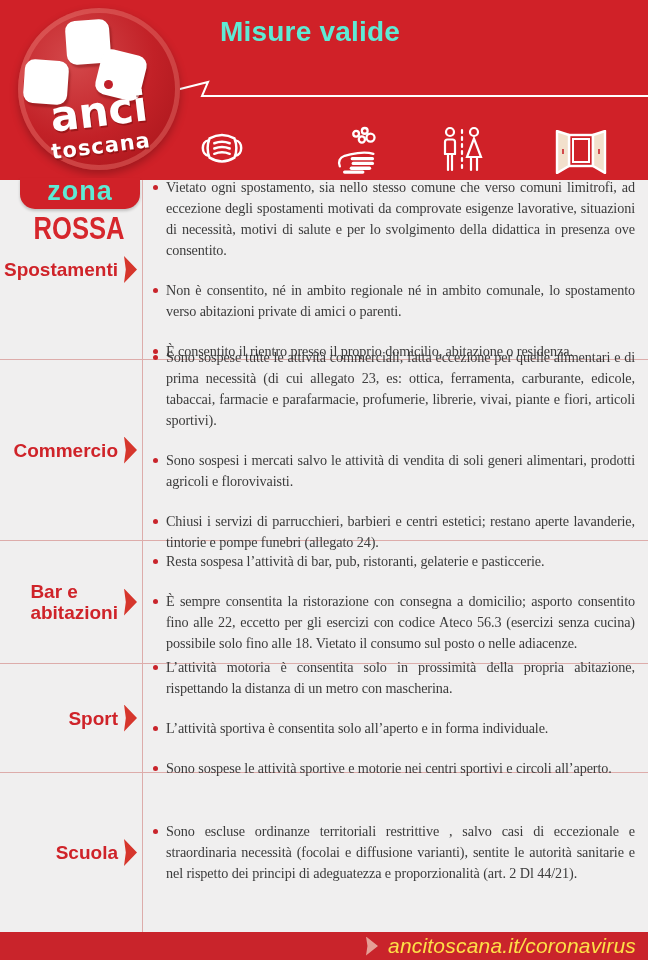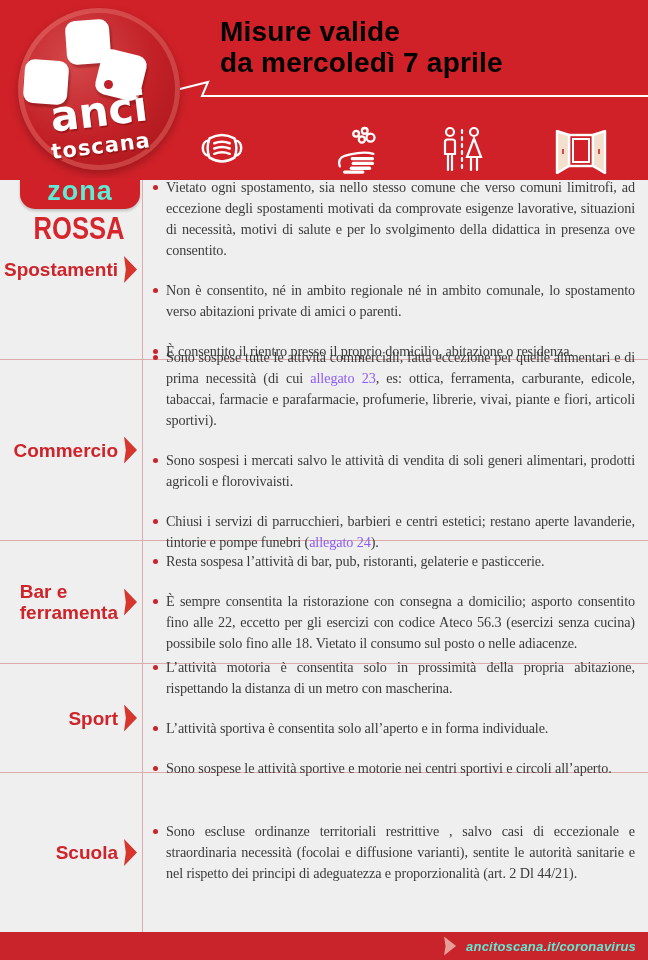--- a/index.html
+++ b/index.html
@@ -4,21 +4,21 @@
 <style>
   html,body{margin:0;padding:0;background:#888;}
   .poster{
     position:relative;width:648px;height:960px;margin:0 auto;
     background:#f0efef;overflow:hidden;
     font-family:"Liberation Sans",sans-serif;
     -webkit-font-smoothing:antialiased;
   }
   
   .header{position:absolute;left:0;top:0;width:648px;height:180px;background:#d02128;}
-  .title{position:absolute;left:220px;top:16px;color:#000000;font-weight:bold;
+  .title{position:absolute;left:220px;top:16px;color:#5eead4;font-weight:bold;
          font-size:28px;line-height:31px;letter-spacing:.2px;}
   .tail-line{position:absolute;left:0;top:0;width:648px;height:180px;pointer-events:none;}
   
   .logo{position:absolute;left:18px;top:8px;width:162px;height:162px;border-radius:50%;
         background:radial-gradient(circle at 35% 32%, #d4494b 0%, #c22127 52%, #a31419 100%);
         box-shadow:0 4px 8px rgba(0,0,0,.25), inset 0 0 0 5px rgba(240,130,120,.38);}
   .sq{position:absolute;background:#fff;border-radius:10px;box-shadow:2px 3px 2px rgba(100,10,10,.35);}
   .sq1{left:48px;top:12px;width:44px;height:44px;transform:rotate(-4deg);}
   .sq2{left:6px;top:52px;width:44px;height:44px;transform:rotate(4deg);}
   .sq3{left:80px;top:44px;width:46px;height:46px;transform:rotate(14deg);}
@@ -53,41 +53,40 @@
   .label-arrow{width:13px;height:27px;margin-left:6px;flex:0 0 auto;background:#d6362c;
                clip-path:polygon(0 0,100% 50%,0 100%,14% 50%);}
   .content-cell{flex:1;display:flex;flex-direction:column;justify-content:center;
                 padding:4px 13px 4px 10px;box-sizing:border-box;font-family:Liberation Serif, serif;}
   ul.bullets{margin:0;padding:0;list-style:none;}
   ul.bullets li{position:relative;padding-left:13px;color:#3b3b3b;font-size:14.2px;
                 line-height:21px;text-align:justify;letter-spacing:-.1px;}
   ul.bullets li + li{margin-top:19px;}
   ul.bullets li::before{content:"";position:absolute;left:0;top:8px;width:5px;height:5px;
                 border-radius:50%;background:#c9242b;}
-  .link{color:#8b5cf6;cursor:pointer;}
+  .link{color:#404040;cursor:pointer;}
   
   .footer{position:absolute;left:0;bottom:0;width:648px;height:28px;background:#c9242b;
           display:flex;align-items:center;justify-content:flex-end;padding-right:12px;box-sizing:border-box;}
   .footer-arrow{width:12px;height:19px;background:#e59f96;margin-right:10px;
                 clip-path:polygon(0 0,100% 50%,0 100%,12% 50%);}
-  .footer-url{color:#5eead4;font-style:italic;font-weight:bold;font-size:13px;letter-spacing:.2px;}
+  .footer-url{color:#fde047;font-style:italic;font-weight:normal;font-size:21px;letter-spacing:.2px;}
 </style>
 </head>
 <body>
 
 <div class="poster">
 
   <div class="header">
     <svg class="tail-line" viewBox="0 0 648 180">
       <polyline points="152,96 208,82 202,96 648,96" fill="none" stroke="#ffffff" stroke-width="2" stroke-linejoin="miter"></polyline>
     </svg>
 
     <div class="title">
       <div>Misure valide</div>
-      <div>da mercoledì 7 aprile</div>
     </div>
 
     <div class="logo">
       <div class="sq sq1"></div>
       <div class="sq sq2"></div>
       <div class="sq sq3"></div>
       <div class="sq-dot"></div>
       <div class="logo-anci">anci</div>
       <div class="logo-toscana">toscana</div>
     </div>
@@ -174,21 +173,21 @@
             <li><span>Sono sospese tutte le attività commerciali, fatta eccezione per quelle alimentari e di prima necessità (di cui </span><span class="link">allegato 23</span><span>, es: ottica, ferramenta, carburante, edicole, tabaccai, farmacie e parafarmacie, profumerie, librerie, vivai, piante e fiori, articoli sportivi).</span></li>
             <li><span>Sono sospesi i mercati salvo le attività di vendita di soli generi alimentari, prodotti agricoli e florovivaisti.</span></li>
             <li><span>Chiusi i servizi di parrucchieri, barbieri e centri estetici; restano aperte lavanderie, tintorie e pompe funebri (</span><span class="link">allegato 24</span><span>).</span></li>
           </ul>
         </div>
       </div>
       <div class="section-row">
         <div class="label-cell">
           <div class="label-wrap">
             <div>Bar e</div>
-            <div>ferramenta</div>
+            <div>abitazioni</div>
           </div>
           <div class="label-arrow"></div>
         </div>
         <div class="content-cell">
           <ul class="bullets">
             <li><span>Resta sospesa l’attività di bar, pub, ristoranti, gelaterie e pasticcerie.</span></li>
             <li><span>È sempre consentita la ristorazione con consegna a domicilio; asporto consentito fino alle 22, eccetto per gli esercizi con codice Ateco 56.3 (esercizi senza cucina) possibile solo fino alle 18. Vietato il consumo sul posto o nelle adiacenze.</span></li>
           </ul>
         </div>
       </div>

